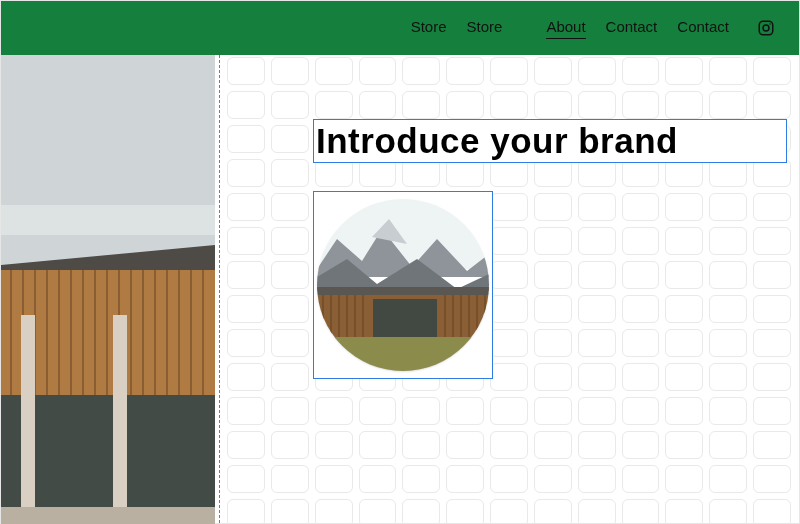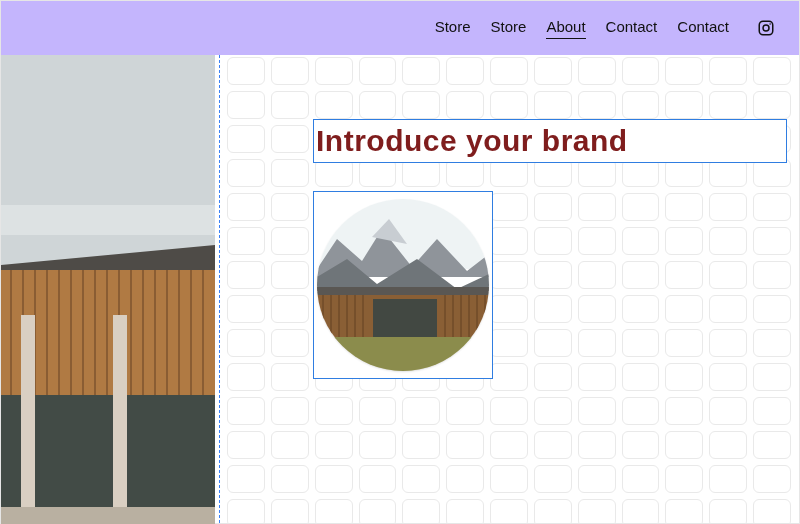--- a/index.html
+++ b/index.html
@@ -1,41 +1,41 @@
 <!DOCTYPE html>
 <html><head>
 <meta charset="utf-8">
 <style>
   * { box-sizing: border-box; margin: 0; padding: 0; }
   html, body { width: 800px; height: 524px; overflow: hidden; font-family: -apple-system, BlinkMacSystemFont, "Segoe UI", Arial, sans-serif; background:#fff; }
   .frame { position:relative; width:800px; height:524px; border:1px solid #e6e6e6; }
 
   
-  .topnav { position:absolute; top:0; left:0; right:0; height:54px; display:flex; align-items:center; justify-content:flex-end; padding:0 24px 0 0; gap:20px; background:#c4b5fd; z-index:5; }
+  .topnav { position:absolute; top:0; left:0; right:0; height:54px; display:flex; align-items:center; justify-content:flex-end; padding:0 24px 0 0; gap:20px; background:#15803d; z-index:5; }
   .nav-link { font-size:15px; color:#111; cursor:pointer; padding-bottom:3px; }
-  .nav-link.active { border-bottom:1.5px solid #111; }
+  .nav-link.active { border-bottom:1.5px solid #111;margin-left:24px; }
   .ig { width:18px; height:18px; margin-left:8px; }
 
   
   .canvas { position:absolute; top:54px; left:0; right:0; bottom:0; }
 
   
   .hero { position:absolute; top:0; left:0; width:214px; height:470px; overflow:hidden; }
   .hero svg { width:100%; height:100%; display:block; }
 
   
   .guide { position:absolute; top:0; bottom:0; left:218px; border-left:1.5px dashed #3b82f6; }
 
   
   .grid { position:absolute; top:2px; left:226px; right:8px; bottom:0; display:grid; grid-template-columns:repeat(13, 1fr); grid-auto-rows:28px; gap:6px; }
   .cell { border:1px solid #e9e9e9; border-radius:6px; }
 
   
   .heading-block { position:absolute; top:64px; left:312px; width:474px; height:44px; border:1.5px solid #2f7de1; background:#fff; display:flex; align-items:center; padding:0 2px; }
-  .heading-text { font-size:30px; font-weight:900; letter-spacing:0.5px; font-family: Arial, Helvetica, sans-serif; color:#7f1d1d; white-space:nowrap; }
+  .heading-text { font-size:35px; font-weight:900; letter-spacing:0.5px; font-family: Arial, Helvetica, sans-serif; color:#000000; white-space:nowrap; }
 
   
   .img-block { position:absolute; top:136px; left:312px; width:180px; height:188px; border:1.5px solid #2f7de1; background:#fff; display:flex; align-items:center; justify-content:center; }
   .circle { width:172px; height:172px; border-radius:50%; overflow:hidden; box-shadow:0 1px 2px rgba(0,0,0,0.12); }
   .circle svg { width:100%; height:100%; display:block; }
 </style>
 </head>
 <body>
 
 <div class="frame">

